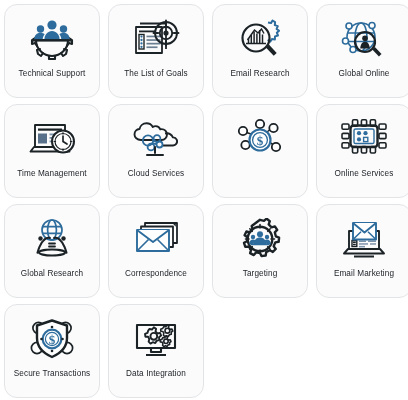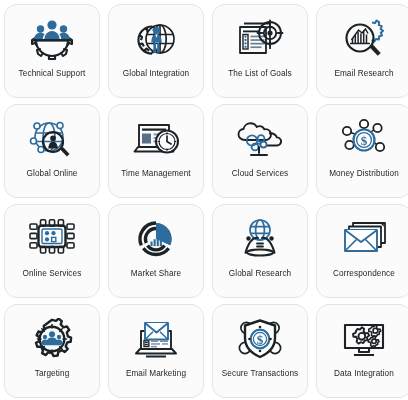--- a/index.html
+++ b/index.html
@@ -67,45 +67,20 @@
   <circle cx="34.5" cy="11" r="3.7"></circle>
   <path d="M40.8 21.6 c0-4.3-2.8-6.9-6.3-6.9 c-1.6 0-3 .5-4.1 1.5 c1.2 1.5 1.9 3.3 1.9 5.4z"></path>
  </g>
  <rect x="4" y="21.2" width="38" height="2.4" fill="#1c2327"></rect>
 </svg>
       </div>
       <div class="label">Technical Support</div>
     </div>
     <div class="card">
       <div class="icon-wrap">
-<svg width="46" height="42" viewBox="0 0 46 42">
- <g fill="none" stroke="#1c2327" stroke-width="1.7">
-  <circle cx="27" cy="21" r="14"></circle>
-  <ellipse cx="27" cy="21" rx="6.2" ry="14"></ellipse>
-  <path d="M13.6 16.5 H40.4 M13.6 25.5 H40.4 M27 7 V35"></path>
- </g>
- <g fill="none" stroke="#1c2327" stroke-width="2.2" stroke-linejoin="round">
-  <path d="M19 8.5 l2.6 1.4 -1.3 3.1 M11.3 10.8 l2.9 .4 .3 3.3
-           M6.6 17.3 l2.4 1.7 -1 3.1 M6.6 26.4 l2.7-.9 1.6 2.9
-           M11.6 32.6 l1.9-2 2.6 2 M19.3 35.6 l.6-2.7 3.1 .4"></path>
-  <path d="M19 8.5 A13.5 13.5 0 0 0 19 35.6"></path>
- </g>
- <g fill="#2d6c9c">
-  <circle cx="23.5" cy="12.5" r="3.6"></circle>
-  <path d="M18.3 24.5 c0-5.4 2-8.4 5.2-8.4 s5.2 3 5.2 8.4 z"></path>
-  <path d="M20.6 24.9 h2.1 l.4 9.8 h-2.9 z"></path>
-  <path d="M24.3 24.9 h2.1 l.4 9.8 h-2.9 z"></path>
- </g>
- <path d="M22.4 16.6 l1.1 3.4 1.1-3.4" fill="#ffffff"></path>
-</svg>
-      </div>
-      <div class="label">Global Integration</div>
-    </div>
-    <div class="card">
-      <div class="icon-wrap">
 <svg width="48" height="40" viewBox="0 0 48 40">
  <g fill="none" stroke="#1c2327" stroke-width="1.8" stroke-linejoin="round">
   <path d="M4 8 H30 V34 H4 Z"></path>
   <path d="M8 4.5 H34 V30"></path>
  </g>
  <rect x="7" y="11.5" width="16" height="1.8" fill="#1c2327"></rect>
  <g fill="none" stroke="#1c2327" stroke-width="1.4">
   <rect x="7" y="15.5" width="5" height="14.5"></rect>
   <path d="M9.5 17 h0 M9.5 20.2 h0 M9.5 23.4 h0 M9.5 26.6 h0"></path>
  </g>
@@ -245,21 +220,20 @@
   <circle cx="36.5" cy="10" r="4.2"></circle>
   <circle cx="39" cy="29" r="4.2"></circle>
   <circle cx="8.5" cy="27" r="4.2"></circle>
   <circle cx="6" cy="13" r="4.2"></circle>
  </g>
  <circle cx="23" cy="22" r="10.5" fill="#ffffff" stroke="#2d6c9c" stroke-width="2.2"></circle>
  <circle cx="23" cy="22" r="7.4" fill="none" stroke="#2d6c9c" stroke-width="1.3"></circle>
  <text x="23" y="26.8" font-family="'Liberation Serif',serif" font-size="13" font-weight="bold" fill="#2d6c9c" text-anchor="middle">$</text>
 </svg>
       </div>
-      <div class="label">Money Distribution</div>
     </div>
     <div class="card">
       <div class="icon-wrap">
 <svg width="48" height="40" viewBox="0 0 48 40">
  <g fill="none" stroke="#1c2327" stroke-width="1.6">
   <rect x="2" y="5" width="7" height="5.2" rx="1.2"></rect>
   <rect x="2" y="14.4" width="7" height="5.2" rx="1.2"></rect>
   <rect x="2" y="23.8" width="7" height="5.2" rx="1.2"></rect>
   <rect x="39" y="5" width="7" height="5.2" rx="1.2"></rect>
   <rect x="39" y="14.4" width="7" height="5.2" rx="1.2"></rect>
@@ -279,43 +253,20 @@
   <circle cx="25.5" cy="14.2" r="2.1"></circle>
  </g>
  <rect x="23.6" y="18.4" width="4.2" height="4.2" fill="none" stroke="#2d6c9c" stroke-width="1.4"></rect>
 </svg>
       </div>
       <div class="label">Online Services</div>
     </div>
     <div class="card">
       <div class="icon-wrap">
 <svg width="44" height="42" viewBox="0 0 44 42">
- <g fill="none" stroke="#1c2327" stroke-width="3.4" stroke-linecap="butt">
-  <path d="M22 5 A16 16 0 0 0 7.3 27.3"></path>
-  <path d="M9.3 30.2 A16 16 0 0 0 34.7 30.2"></path>
- </g>
- <path d="M22 5 A16 16 0 0 1 36.3 27.3 L22 21 Z" fill="#2d6c9c"></path>
- <path d="M22 5 A16 16 0 0 1 36.3 27.3 L31.2 24.8 A10.5 10.5 0 0 0 22 10.5 Z" fill="#2d6c9c"></path>
- <g fill="none" stroke="#1c2327" stroke-width="3.4">
-  <path d="M22 10.5 A10.5 10.5 0 0 0 12.3 25"></path>
-  <path d="M13.5 27.5 A10.5 10.5 0 0 0 30.5 27.5"></path>
- </g>
- <g fill="#2d6c9c">
-  <rect x="16.5" y="23.5" width="2.1" height="4.6"></rect>
-  <rect x="19.6" y="21.2" width="2.1" height="6.9"></rect>
-  <rect x="22.7" y="19.2" width="2.1" height="8.9"></rect>
-  <rect x="25.8" y="17.2" width="2.1" height="10.9"></rect>
- </g>
-</svg>
-      </div>
-      <div class="label">Market Share</div>
-    </div>
-    <div class="card">
-      <div class="icon-wrap">
-<svg width="44" height="42" viewBox="0 0 44 42">
  <g fill="none" stroke="#2d6c9c" stroke-width="1.7">
   <circle cx="22" cy="12" r="10"></circle>
   <ellipse cx="22" cy="12" rx="4.4" ry="10"></ellipse>
   <path d="M12.2 8.6 H31.8 M12.2 15.4 H31.8"></path>
  </g>
  <g fill="none" stroke="#1c2327" stroke-width="2.1" stroke-linejoin="round" stroke-linecap="round">
   <path d="M14.5 21.5 c-1.8 1.4-3.6 4.2-5 7.4 c-1 2.3-1.6 4.4-2 5.8"></path>
   <path d="M29.5 21.5 c1.8 1.4 3.6 4.2 5 7.4 c1 2.3 1.6 4.4 2 5.8"></path>
   <path d="M14.5 21.5 c1.3-1.3 3.3-2 5.3-1.6 M29.5 21.5 c-1.3-1.3-3.3-2-5.3-1.6"></path>
   <ellipse cx="22" cy="34.5" rx="13" ry="3"></ellipse>

